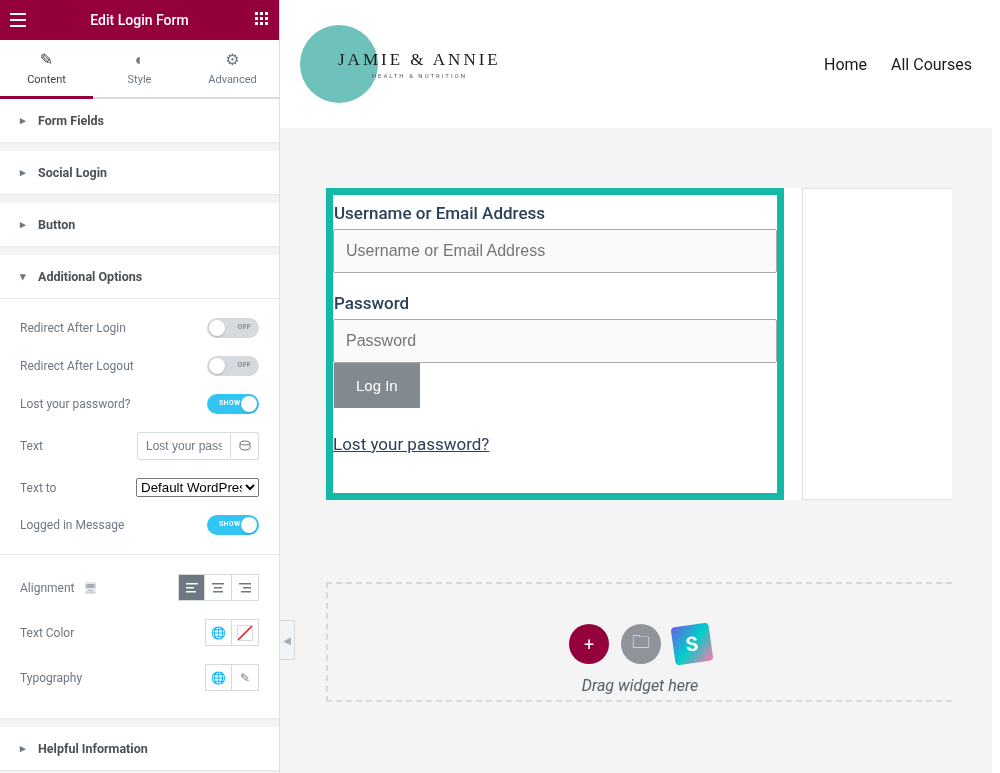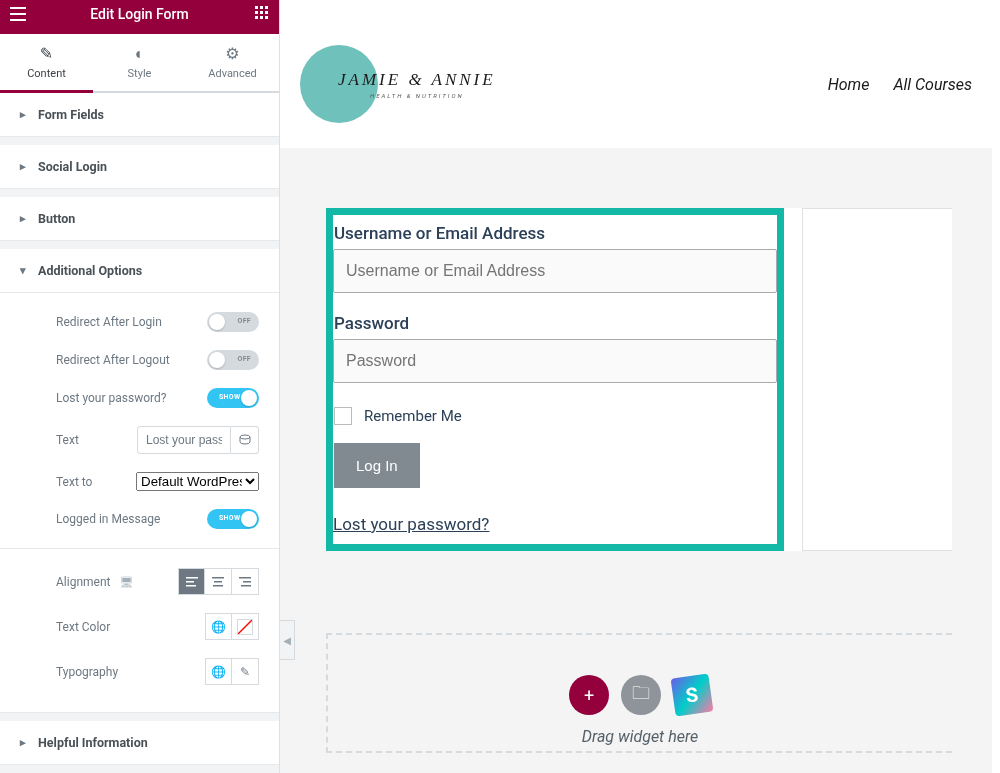--- a/index.html
+++ b/index.html
@@ -1,37 +1,37 @@
 <!DOCTYPE html>
 <html><head>
 <meta charset="utf-8">
 <style>
 * { box-sizing: border-box; margin: 0; padding: 0; }
 body { font-family: -apple-system, BlinkMacSystemFont, "Segoe UI", Roboto, sans-serif; font-size: 13px; color: #495157; background: #fff; overflow: hidden; }
-.app { display: flex; width: 992px; height: 773px; align-items: flex-end; }
+.app { display: flex; width: 992px; height: 773px; }
 
 
 .sidebar { width: 280px; background: #f1f3f5; display: flex; flex-direction: column; border-right: 1px solid #e0e0e0; }
 .sidebar-header { height: 40px; background: #93003c; color: #fff; display: flex; align-items: center; padding: 0 10px; font-size: 14px; font-weight: 500; }
 .sidebar-header .menu-ic { width: 30px; display: flex; align-items: center; }
 .sidebar-header .title { flex: 1; text-align: center; }
 .sidebar-header .grid-ic { width: 30px; text-align: right; }
 
 .tabs { display: flex; background: #fff; border-bottom: 2px solid #d5dadf; }
 .tab { flex: 1; text-align: center; padding: 10px 0; cursor: pointer; color: #6d7882; font-size: 11px; }
 .tab.active { border-bottom: 3px solid #93003c; color: #3a3f45; margin-bottom: -2px; }
 .tab .ic { font-size: 16px; display: block; margin-bottom: 4px; }
 
 .sections { flex: 1; overflow: auto; }
 .section { background: #fff; border-bottom: 1px solid #e6e9ec; margin-bottom: 8px; }
 .section-header { display: flex; align-items: center; padding: 14px 20px; font-weight: 700; font-size: 12.5px; color: #495157; cursor: pointer; }
 .section-header .caret { width: 18px; font-size: 11px; color: #6d7882; }
 .section-body { padding: 10px 20px 18px; border-top: 1px solid #e6e9ec; }
 
-.control-row { display: flex; align-items: center; justify-content: space-between; padding: 9px 0; color: #6d7882; font-size: 12px; margin-left: 36px; }
+.control-row { display: flex; align-items: center; justify-content: space-between; padding: 9px 0; color: #6d7882; font-size: 12px; }
 .control-row .label { flex: 1; }
 
 .toggle { width: 52px; height: 20px; background: #d5dadf; border-radius: 10px; position: relative; cursor: pointer; }
 .toggle::after { content: ""; position: absolute; width: 16px; height: 16px; background: #fff; border-radius: 50%; top: 2px; left: 2px; box-shadow: 0 1px 2px rgba(0,0,0,0.2); transition: left 0.2s; }
 .toggle .txt { position: absolute; font-size: 7px; font-weight: 700; color: #888; top: 5px; right: 8px; letter-spacing: 0.3px; }
 .toggle.on { background: #32c5f4; }
 .toggle.on::after { left: 34px; }
 .toggle.on .txt { right: auto; left: 12px; color: #fff; }
 
 .input-group { display: flex; }
@@ -52,21 +52,21 @@
 .color-btn { width: 27px; height: 27px; border: 1px solid #d5dadf; background: #fff; display: flex; align-items: center; justify-content: center; cursor: pointer; }
 .color-btn + .color-btn { border-left: none; }
 .color-swatch { width: 16px; height: 16px; background: linear-gradient(to bottom right, #fff 45%, red 48%, red 52%, #fff 55%); border: 1px solid #d5dadf; }
 
 .resp-ic { margin-left: 6px; color: #a4afb7; font-size: 11px; }
 
 .collapse-handle { position: absolute; left: 280px; top: 620px; width: 15px; height: 40px; background: #f1f3f5; border: 1px solid #d5dadf; border-left: none; display: flex; align-items: center; justify-content: center; color: #a4afb7; cursor: pointer; font-size: 10px; }
 
 
 .canvas { flex: 1; background: #f4f4f4; overflow: auto; }
-.site-header { height: 128px; background: #fff; display: flex; align-items: center; padding: 0 20px; font-style: italic; }
+.site-header { height: 128px; background: #fff; display: flex; align-items: center; padding: 0 20px; }
 .logo { display: flex; align-items: center; flex: 1; }
 .logo-mark { width: 78px; height: 78px; background: #6fc1bb; border-radius: 50%; position: relative; }
 .logo-text { margin-left: -40px; z-index: 1; }
 .logo-text .t1 { font-family: "Times New Roman", serif; font-size: 17px; letter-spacing: 3px; color: #1a1a1a; font-weight: 500; }
 .logo-text .t2 { font-size: 6px; letter-spacing: 2px; color: #5a5a5a; text-align: center; margin-top: 2px; }
 .nav { display: flex; gap: 24px; }
 .nav a { color: #1a1a1a; text-decoration: none; font-size: 16px; }
 
 .page-body { padding: 60px 40px 20px 46px; }
 .form-container { background: #fff; padding: 0; display: flex; gap: 18px; }
@@ -305,24 +305,20 @@
           <div class="login-form-inner">
             <div class="field">
               <div class="field-label">Username or Email Address</div>
               <input type="text" placeholder="Username or Email Address" style="">
             </div>
             <div style="height:12px"></div>
             <div class="field">
               <div class="field-label">Password</div>
               <input type="password" placeholder="Password" style="">
             </div>
-            <div class="remember">
-              <div class="chk"></div>
-              <span class="txt">Remember Me</span>
-            </div>
             <button class="login-btn">Log In</button>
             <a class="lost-link" href="#">Lost your password?</a>
           </div>
         </div>
         <div class="side-box"></div>
       </div>
 
       <div class="drop-zone">
         <div class="drop-actions">
           <div class="circle-btn add">

